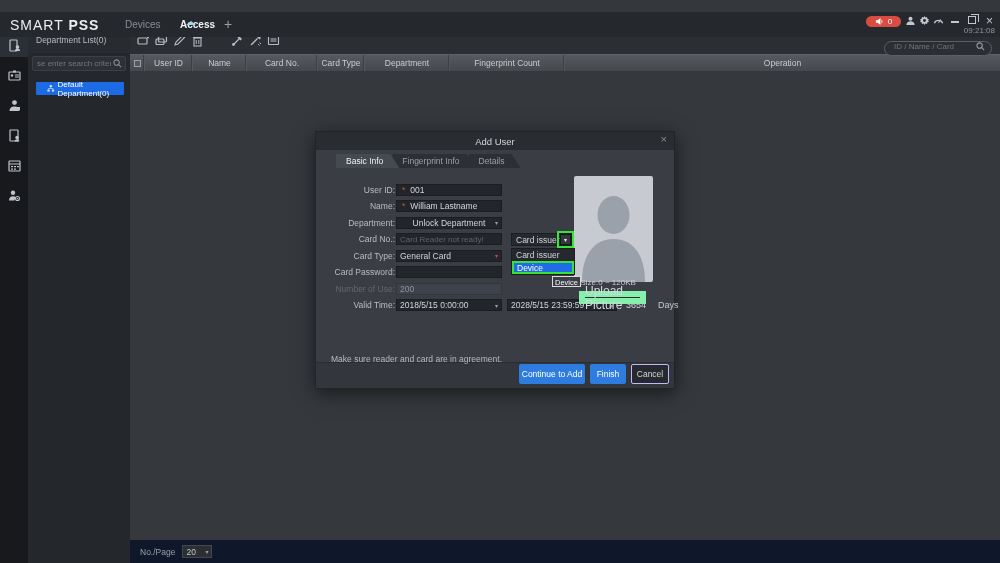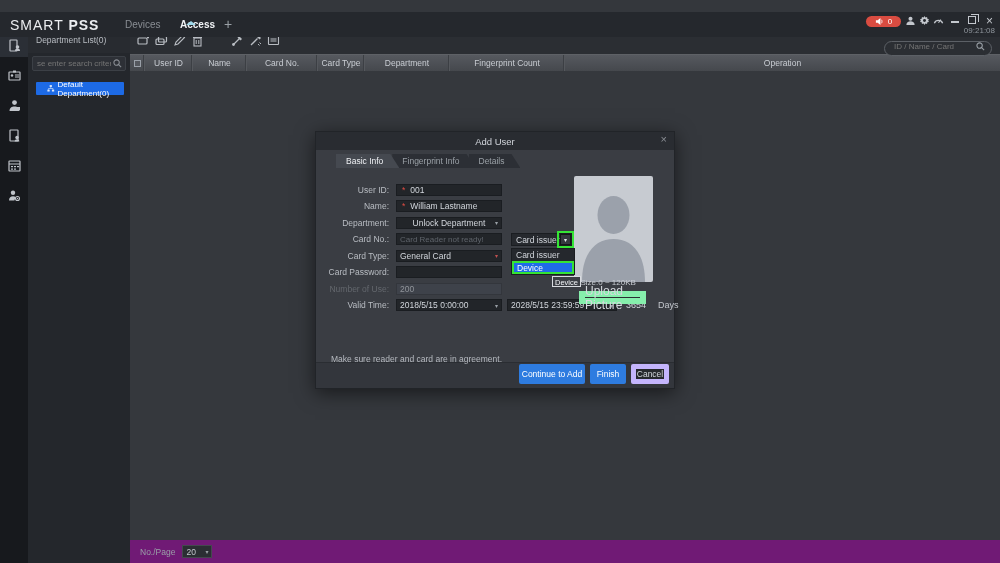--- a/index.html
+++ b/index.html
@@ -66,39 +66,39 @@
 
   .thead { height:17px; display:flex; background:linear-gradient(#56595f,#45484d); border-top:1px solid #5e6166; }
   .th { display:flex; align-items:center; justify-content:center; font-size:8.5px; color:#c9cdd3;
     border-right:1px solid #55585d; box-shadow:inset -1px 0 0 #3c3f44; }
   .th.c-cb { width:15px; } .th.c0 { width:48px; } .th.c1 { width:54px; } .th.c2 { width:71px; }
   .th.c3 { width:47px; } .th.c4 { width:85px; } .th.c5 { width:115px; } .th.c6 { flex:1; border-right:none; box-shadow:none; }
   .hdr-cb { width:7px; height:7px; border:1px solid #9aa0a8; background:#55585e; }
   .tbody { position:absolute; top:44px; left:0; right:0; bottom:23px; background:#35383d; }
 
   .main-footer { position:absolute; left:0; right:0; bottom:0; height:23px; display:flex; align-items:center;
-    padding-left:10px; gap:7px; background:#701a75; font-size:8.5px; color:#9aa0a8; }
+    padding-left:10px; gap:7px; background:#0f172a; font-size:8.5px; color:#9aa0a8; }
   .pagesize { width:30px; height:13px; background:#2b2e33; border:1px solid #44484e; display:flex;
     align-items:center; justify-content:space-between; padding:0 3px; color:#c3c7cd; font-size:8.5px; }
   .arr { font-size:6px; color:#9aa0a6; line-height:1; }
 
   
   .dialog { position:absolute; left:315px; top:131px; width:360px; height:258px; background:#3a3d43;
     border:1px solid #212428; box-shadow:0 4px 18px rgba(0,0,0,.55); z-index:20; font-size:9px; }
   .dlg-title { height:18px; background:#292c31; display:flex; align-items:center; justify-content:center;
     color:#d2d6dc; font-size:9.5px; position:relative; }
   .dlg-close { position:absolute; right:7px; top:1px; font-size:11px; color:#8a8e94; cursor:default; }
   .dlg-tabs { display:flex; padding-left:20px; margin-top:4px; height:14px; }
   .dlg-tab { height:14px; line-height:14px; padding:0 16px 0 10px; font-size:8.5px; color:#9aa0a6; background:#2c2f35;
     clip-path:polygon(0 0, calc(100% - 9px) 0, 100% 100%, 0 100%); margin-right:-7px; }
   .dlg-tab.active { background:#454950; color:#eef0f3; z-index:2; position:relative; }
 
   .form { position:absolute; left:0; top:52px; width:360px; }
   .frow { display:flex; align-items:center; height:11px; margin-bottom:5.5px; }
-  .flbl { width:80px; text-align:right; padding-right:7px; color:#b9bdc3; font-size:8.5px; flex:none; }
+  .flbl { width:80px; text-align:right; padding-right:1px; color:#b9bdc3; font-size:8.5px; flex:none; }
   .fbox { width:106px; height:12px; background:#222529; border:1px solid #1a1d21; display:flex;
     align-items:center; padding:0 3px; color:#d2d6dc; font-size:8.5px; position:relative; flex:none; }
   .fbox input { width:100%; background:transparent; border:none; outline:none; color:#d2d6dc;
     font-family:"Liberation Sans",sans-serif; font-size:8px; }
   .fbox input::placeholder { color:#5f646b; }
   .req { color:#e04b43; margin:0 5px 0 2px; }
   .sel-center { justify-content:center; }
   .sel-arrow { position:absolute; right:3px; font-size:6px; color:#9aa0a6; }
   .sel-arrow.red { color:#c05050; }
   .dis .flbl { color:#63676d; }
@@ -123,21 +123,21 @@
   .size-hint { position:absolute; left:240px; top:146px; width:100px; font-size:8px; color:#c6cad0; z-index:3; }
   .upload-btn { position:absolute; left:263px; top:159px; width:67px; height:13px; background:#2b2e33;
     border:6px solid #86efac; color:#d5d9de; font-size:12px; display:flex; align-items:center; justify-content:center; }
 
   .dlg-note { position:absolute; left:15px; top:222px; font-size:8.5px; color:#b6bac0; z-index:2; }
   .dlg-footer { position:absolute; left:0; right:0; bottom:0; height:26px; background:#33363c; border-top:1px solid #2a2d32; }
   .dlg-buttons { position:absolute; right:5px; top:232px; display:flex; gap:5px; z-index:3; }
   .btn { height:20px; border:none; border-radius:2px; font-family:"Liberation Sans",sans-serif;
     font-size:8.5px; color:#fff; display:flex; align-items:center; justify-content:center; cursor:default; }
   .btn.blue { background:#2e7ce0; }
-  .btn.dark { background:#26292d; border:5px solid #c4b5fd; color:#d2d6dc; }
+  .btn.dark { background:#26292d; border:1px solid #c4b5fd; color:#d2d6dc; }
   .btn.b0 { width:66px; } .btn.b1 { width:36px; } .btn.b2 { width:38px; }
 </style>
 </head>
 <body>
 
 <div class="topbar">
   <div class="brand"><span>SMART</span> <b>PSS</b></div>
   <div class="top-tab t0">Devices</div>
   <div class="top-tab t1">Access</div>
   <div class="newtab">+</div>

